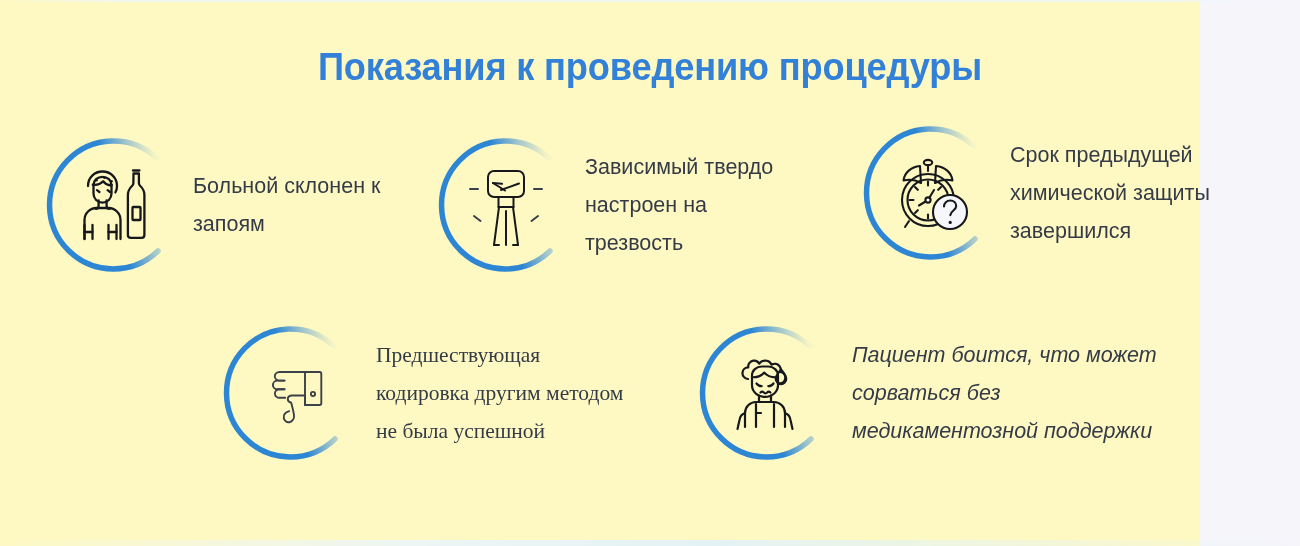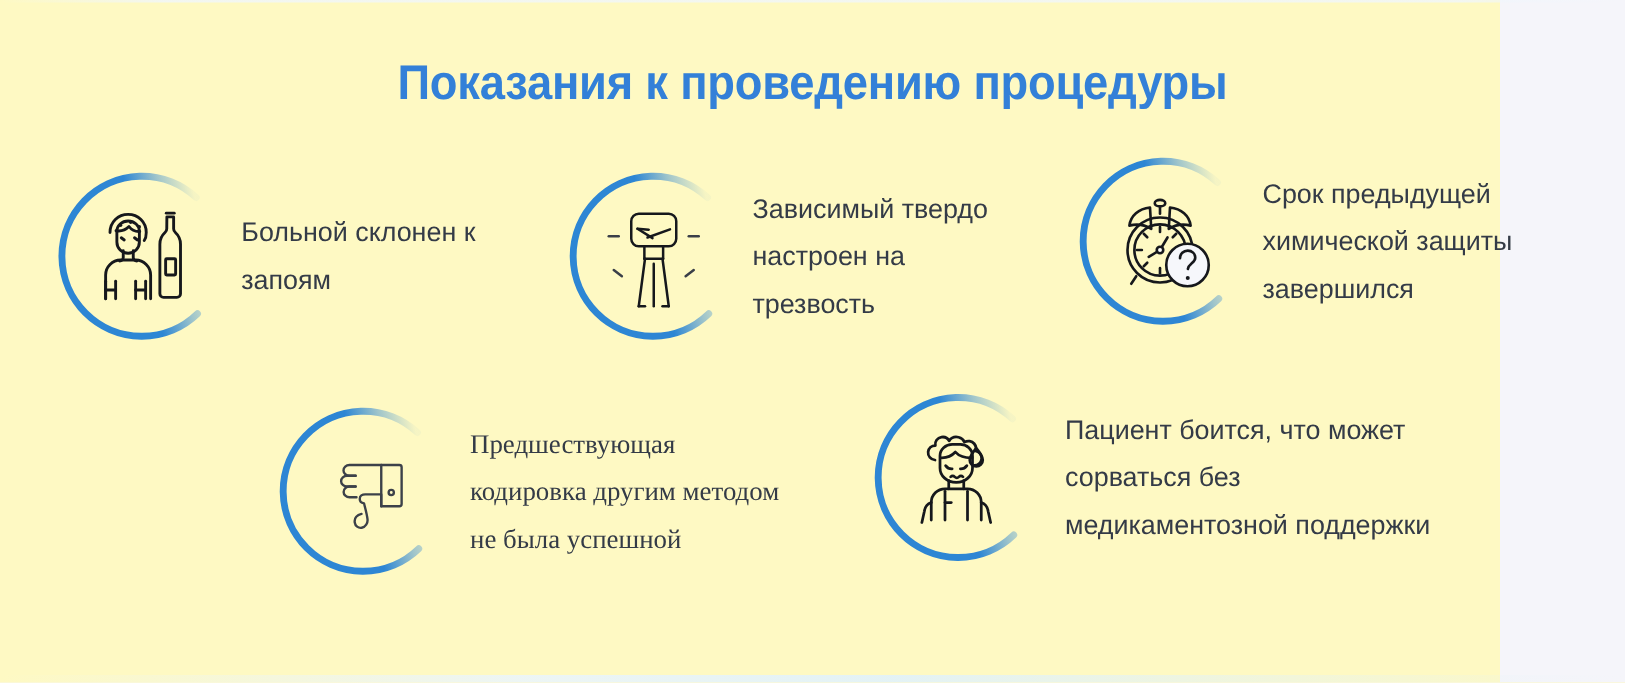--- a/index.html
+++ b/index.html
@@ -102,24 +102,24 @@
     color: #343b47;
     font-size: 21.5px;
     line-height: 38px;
     font-weight: 400;
     white-space: pre-line;
     margin-left: 10px;
   }
 
   
   .item-1 { left: 45px;  top: 136px; }
-  .item-2 { left: 454px; top: 136px; }
+  .item-2 { left: 437px; top: 136px; }
   .item-3 { left: 862px; top: 124px; }
   .item-4 { left: 222px; top: 324px; font-family: Liberation Serif, serif; }
-  .item-5 { left: 698px; top: 313px; }
+  .item-5 { left: 698px; top: 324px; font-style: italic; }
 
   .item-1 .item-text { width: 230px; }
   .item-2 .item-text { width: 225px; }
   .item-3 .item-text { width: 255px; }
   .item-4 .item-text { width: 340px; margin-left: 16px; }
   .item-5 .item-text { width: 360px; margin-left: 16px; }
 </style>
 </head>
 <body>
 

